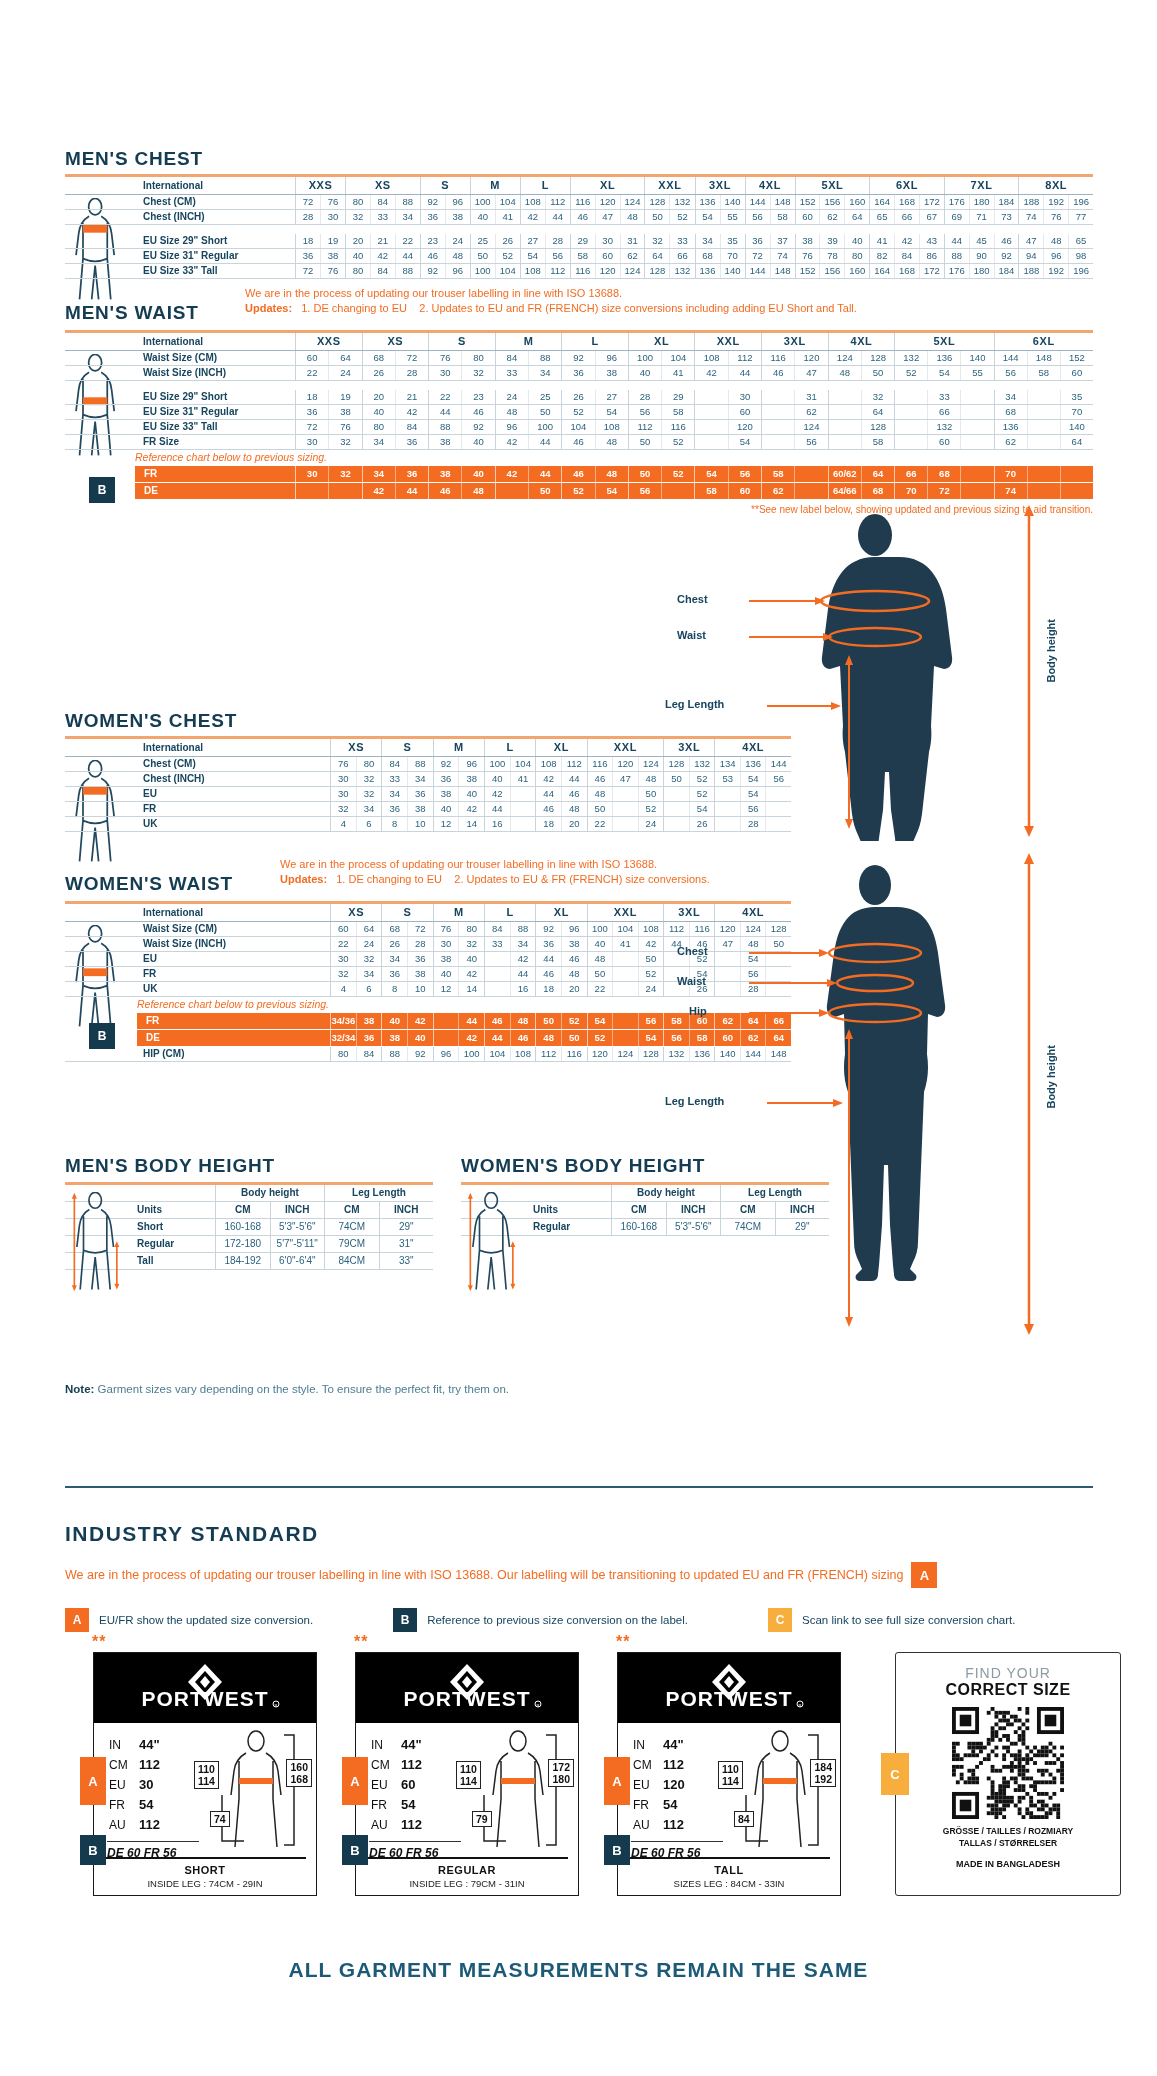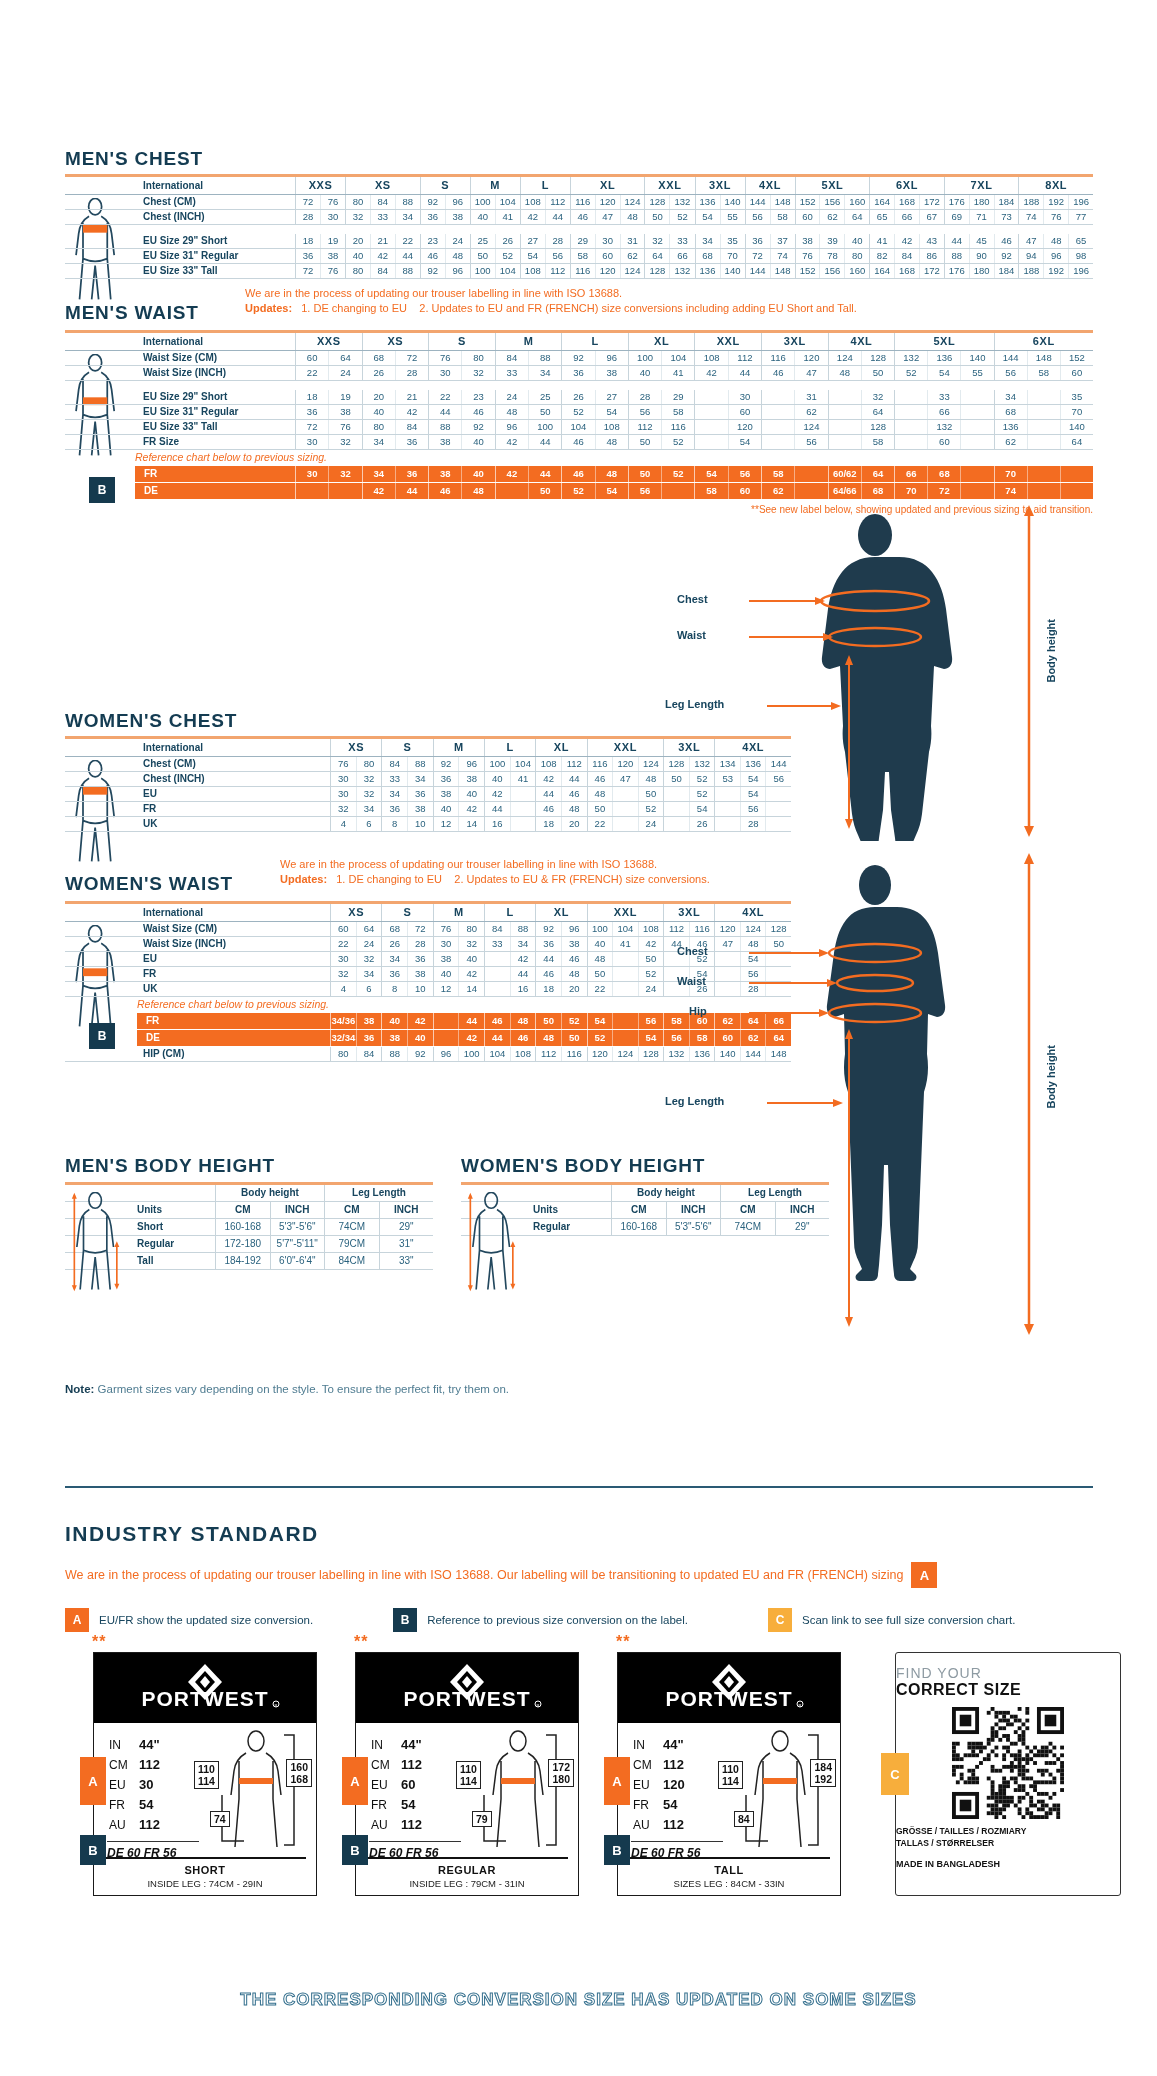--- a/index.html
+++ b/index.html
@@ -89,21 +89,21 @@
   .pl-fig{position:absolute;right:4px;top:76px;width:118px;height:122px;}
   .pl-box{position:absolute;border:1.5px solid #222;background:#fff;font-size:10.5px;font-weight:bold;color:#111;
           text-align:center;line-height:12px;padding:1px 3px;}
   .plabel-foot{position:absolute;left:10px;right:10px;bottom:6px;border-top:2.5px solid #111;text-align:center;padding-top:5px;}
   .pl-variant{font-size:11px;font-weight:bold;color:#111;letter-spacing:.5px;}
   .pl-leg{font-size:9.5px;color:#222;margin-top:2px;}
   .pl-badge-a{position:absolute;left:-14px;top:104px;width:26px;height:48px;font-size:13px;}
   .pl-badge-b{position:absolute;left:-14px;top:182px;width:26px;height:30px;font-size:13px;}
 
   .qrbox{position:relative;width:226px;height:244px;border:1.5px solid #333;border-radius:3px;background:#fff;
-         margin-left:auto;padding-top:12px;}
+         margin-left:auto;text-align:center;padding-top:12px;}
   .qr-find{font-size:14px;color:#8d9aa2;letter-spacing:1px;}
   .qr-correct{font-size:16px;font-weight:bold;color:#111;letter-spacing:.5px;}
   .qr-img{margin:8px auto 6px;display:block;}
   .qr-langs{font-size:8.5px;font-weight:bold;color:#111;line-height:12px;}
   .qr-made{font-size:9px;font-weight:bold;color:#111;margin-top:10px;}
   .qr-badge-c{position:absolute;left:-15px;top:100px;width:28px;height:42px;font-size:13px;}
 
   .footer1{position:absolute;left:0;width:1157px;text-align:center;font-size:21px;font-weight:bold;color:#1d5a78;letter-spacing:1px;}
   .footer2{position:absolute;left:0;width:1157px;text-align:center;font-size:17px;font-weight:bold;color:#4d8aa5;letter-spacing:1px;}
   @supports (-webkit-text-stroke: 1px black){
@@ -2058,15 +2058,15 @@
         </svg>
       <div class="qr-langs">
         <div>GRÖSSE / TAILLES / ROZMIARY</div>
         <div>TALLAS / STØRRELSER</div>
       </div>
       <div class="qr-made">MADE IN BANGLADESH</div>
       <span class="badge badge-c qr-badge-c">C</span>
     </div>
   </div>
 
-  <div class="footer2" style="top:1990px;">THE CORRESPONDING CONVERSION SIZE HAS UPDATED ON SOME SIZES</div>
+  <div class="footer1" style="top:1958px;">ALL GARMENT MEASUREMENTS REMAIN THE SAME</div>
 
 </div>
 
 </body></html>

